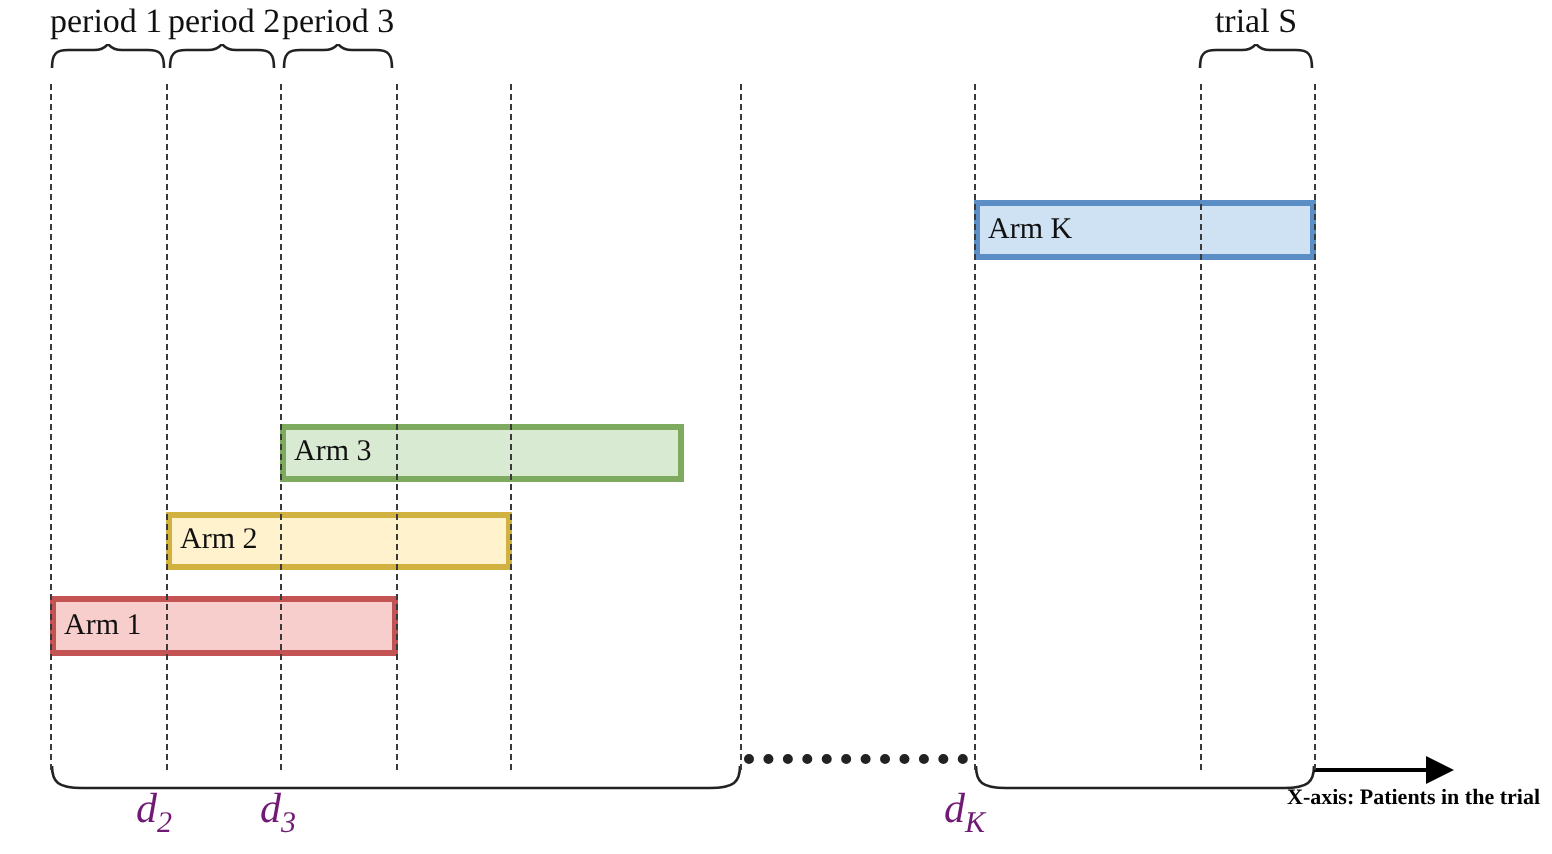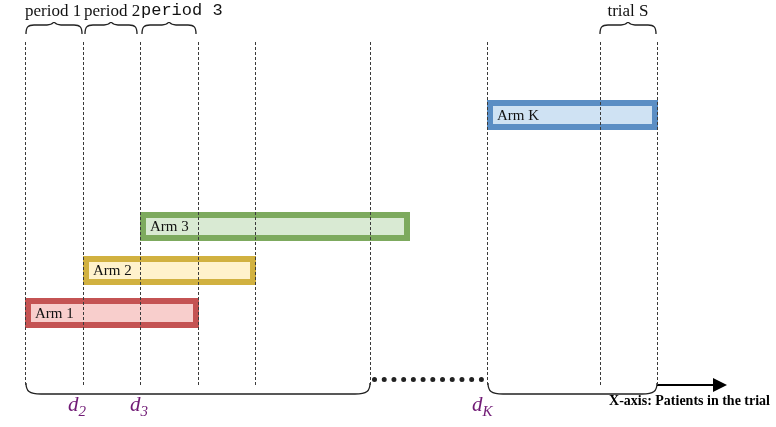--- a/index.html
+++ b/index.html
@@ -20,21 +20,21 @@
   .period-label {
     position:absolute;
     top:2px; height:18px;
     font-size:17px; color:#111;
     text-align:center; line-height:18px;
     z-index:2; white-space:nowrap;
   }
   .brace { position:absolute; top:22px; height:14px; z-index:2; }
   .bar {
     position:absolute;
-    border:6px solid #0369a1;
+    border:3px solid #0369a1;
     z-index:3;
     display:flex; align-items:center;
   }
   .bar-label {
     font-size:15px; color:#111;
     padding-left:4px; white-space:nowrap;
     position:relative; z-index:4;
   }
   .hatch {
     position:absolute; top:0; bottom:0;
@@ -66,33 +66,33 @@
   .tick {
     position:absolute;
     top:392px; height:26px;
     font-size:21px; font-style:italic; color:#701a75;
     z-index:2; white-space:nowrap;
   }
   .tick sub { font-size:15px; font-style:italic; }
   .axis-title {
     position:absolute;
     top:393px; right:6px;
-    font-size:14px; font-weight:bold; color:#000;
+    font-size:11px; font-weight:bold; color:#000;
     z-index:2; white-space:nowrap;
   }
   svg { display:block; }
 </style>
 </head>
 <body>
 
 <div class="canvas">
 
   <div class="period-label" style="left:25px; width:56px;">period 1</div>
   <div class="period-label" style="left:84px; width:54px;">period 2</div>
-  <div class="period-label" style="left:141px; width:56px;font-family:Liberation Mono, monospace;">period 3</div>
+  <div class="period-label" style="left:141px; width:56px;">period 3</div>
   <div class="period-label" style="left:599px; width:58px;">trial S</div>
 
   <div class="brace" style="left:25px; width:58px;">
     <svg width="58" height="14" viewBox="0 0 58 14">
       <path d="M1,12 C1,5 3,3 9,3 L22,3 C27,3 28,1 29,0 C30,1 31,3 36,3 L49,3 C55,3 57,5 57,12" fill="none" stroke="#222" stroke-width="1.3"></path>
     </svg>
   </div>
   <div class="brace" style="left:84px; width:54px;">
     <svg width="54" height="14" viewBox="0 0 54 14">
       <path d="M1,12 C1,5 3,3 9,3 L20,3 C25,3 26,1 27,0 C28,1 29,3 34,3 L45,3 C51,3 53,5 53,12" fill="none" stroke="#222" stroke-width="1.3"></path>
@@ -116,21 +116,21 @@
   <div class="vline" style="left:255px;"></div>
   <div class="vline" style="left:370px;"></div>
   <div class="vline" style="left:487px;"></div>
   <div class="vline" style="left:600px;"></div>
   <div class="vline" style="left:657px;"></div>
 
   <div class="bar" style="left: 487px; top: 100px; width: 171px; height: 30px; background-color: rgb(207, 226, 243); border-color: rgb(91, 142, 196);">
     <span class="bar-label">Arm K</span>
   </div>
 
-  <div class="bar" style="left: 140px; top: 212px; width: 270px; height: 29px; background-color: rgb(217, 234, 211); border-color: rgb(125, 170, 94);">
+  <div class="bar" style="left: 140px; top: 212px; width: 202px; height: 29px; background-color: rgb(217, 234, 211); border-color: rgb(125, 170, 94);">
     <span class="bar-label">Arm 3</span>
   </div>
 
   <div class="bar" style="left: 83px; top: 256px; width: 173px; height: 29px; background-color: rgb(255, 242, 204); border-color: rgb(209, 177, 64);">
     <span class="bar-label">Arm 2</span>
   </div>
 
   <div class="bar" style="left: 25px; top: 298px; width: 174px; height: 30px; background-color: rgb(248, 206, 204); border-color: rgb(196, 83, 83); text-align: right;">
     <span class="bar-label">Arm 1</span>
   </div>

